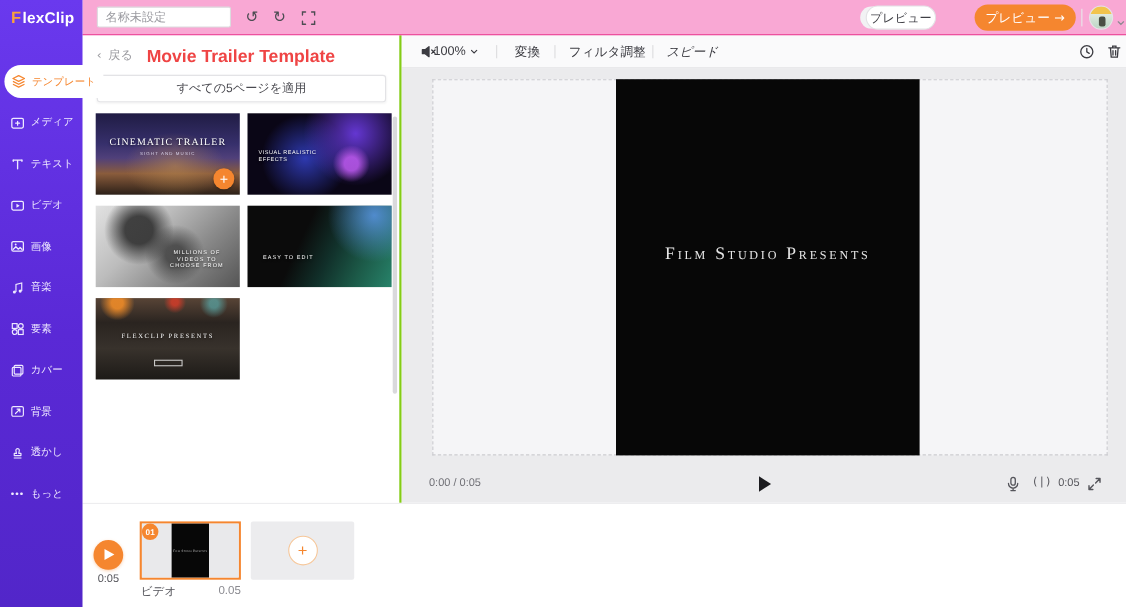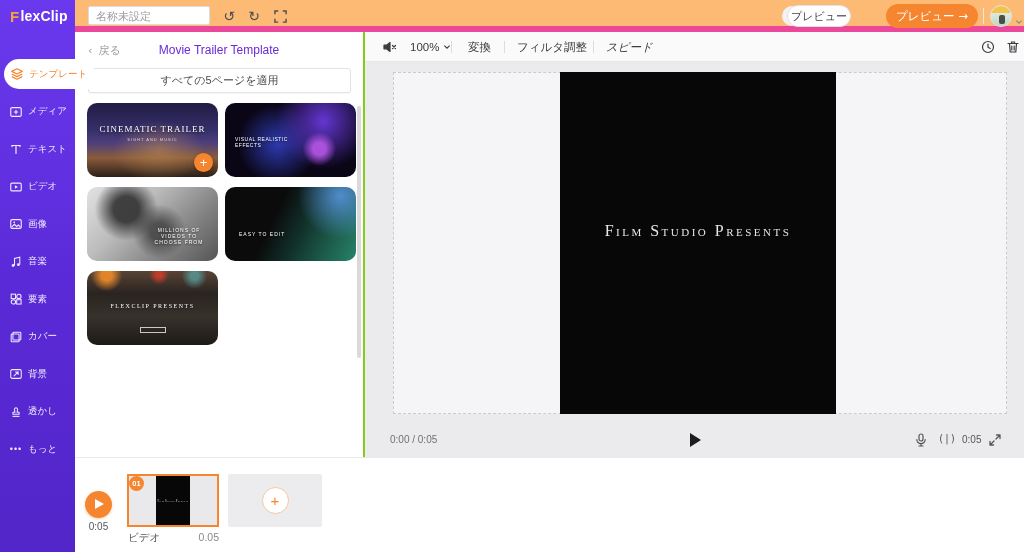--- a/index.html
+++ b/index.html
@@ -16,22 +16,22 @@
   .nav { position:absolute; left:0; top:59px; width:94px; }
   .nav-item { position:relative; height:30px; margin-bottom:7.5px; display:flex; align-items:center;
               padding-left:9px; cursor:pointer; color:#efeaff; }
   .nav-item .nav-label { font-size:9.5px; margin-left:5px; white-space:nowrap; }
   .nav-item svg { width:14px; height:14px; flex:none; }
   .nav-item.active { background:#fff; margin-left:4px; padding-left:6px;
                      border-radius:15px 0 0 15px; color:#f5862f; }
   .nav-more-dots { font-size:9px; letter-spacing:1px; color:#efeaff; width:14px; text-align:center; }
 
   
-  .header { position:absolute; left:75px; top:0; width:949px; height:32px; background:#fdba74;
-            border-bottom:6px solid #ec4899; z-index:4; }
+  .header { position:absolute; left:75px; top:0; width:949px; height:32px; background:#f9a8d4;
+            border-bottom:1px solid #ec4899; z-index:4; }
   .title-input { position:absolute; left:13px; top:6px; width:122px; height:19px;
                  border:1px solid #dcdcde; border-radius:2px; padding:0 7px; font-size:11px; color:#444;
                  font-family:inherit; outline:none; }
   .title-input::placeholder { color:#9a9aa0; }
   .hbtn { position:absolute; top:7px; width:18px; height:18px; display:flex; align-items:center;
           justify-content:center; color:#4c4c52; font-size:14px; cursor:pointer;
           font-family:"DejaVu Sans",sans-serif; }
   .pill { position:absolute; display:flex; align-items:center; justify-content:center;
           border-radius:12px; font-size:11px; cursor:pointer; white-space:nowrap; }
   .pill-saved { left:707px; top:6px; width:58px; height:20px; background:#f2f2f4; color:#bdbdc2; }
@@ -46,29 +46,29 @@
             border:1px solid #e4e4e6; cursor:pointer; overflow:hidden; }
   .avatar::after { content:""; position:absolute; left:8px; top:9px; width:6px; height:9px;
                    background:#4a4f44; border-radius:2px; }
   .chev { width:8px; height:8px; display:inline-block; }
 
   
   .panel { position:absolute; left:75px; top:32px; width:290px; height:425px; background:#fff;
            border-right:2px solid #84cc16; z-index:3; }
   .panel-back { position:absolute; left:13px; top:11px; font-size:11px; color:#9b9ba0; cursor:pointer; }
   .panel-back .bk { font-family:"DejaVu Sans",sans-serif; margin-right:3px; }
-  .panel-title { position:absolute; left:0; right:0; top:11px; text-align:center; font-size:12px;
-                 font-weight:normal; color:#6d28d9; }
+  .panel-title { position:absolute; left:0; right:0; top:11px; text-align:center; font-size:16px;
+                 font-weight:bold; color:#ef4444; }
   .apply-btn { position:absolute; left:13px; top:36px; width:263px; height:25px; background:#fff;
                border:1px solid #e3e3e6; border-radius:3px; font-size:11px; color:#4a4a50;
                display:flex; align-items:center; justify-content:center; cursor:pointer;
                box-shadow:0 1px 2px rgba(0,0,0,.04); }
   .thumb-grid { position:absolute; left:12px; top:71px; width:269px; display:grid;
                 grid-template-columns:131px 131px; grid-auto-rows:74px; gap:10px 7px; }
-  .thumb { position:relative; border-radius:10px; overflow:hidden; cursor:pointer; }
+  .thumb { position:relative; border-radius:0; overflow:hidden; cursor:pointer; }
   .thumb .t-title { position:absolute; color:#fff; font-family:"Liberation Serif","DejaVu Serif",serif;
                     letter-spacing:1px; text-shadow:0 1px 2px rgba(0,0,0,.6); }
   .thumb1 { background:
       radial-gradient(ellipse at 55% 65%, rgba(190,140,80,.55), transparent 45%),
       linear-gradient(180deg,#201c44 0%,#37306c 38%,#50407a 55%,#8a5c3c 74%,#2c2018 100%); }
   .thumb1 .t-title { left:0; right:0; top:21px; text-align:center; font-size:9px; }
   .thumb1 .t-sub { position:absolute; left:0; right:0; top:34px; text-align:center; font-size:4px;
                    color:#d8d2e8; letter-spacing:1px; }
   .thumb-add-badge { position:absolute; right:5px; bottom:5px; width:19px; height:19px; border-radius:50%;
                      background:#f5862f; color:#fff; display:flex; align-items:center; justify-content:center;
@@ -324,21 +324,21 @@
   </div>
 
   <div class="canvas">
     <div class="ctoolbar">
       <div class="ct-icon" style="left:17px;">
         <svg viewBox="0 0 16 16" fill="none" stroke="#3c3c42" stroke-width="1.2" stroke-linecap="round" stroke-linejoin="round">
             <path d="M2 6.2h2.5L8 3.5v9L4.5 9.8H2z" fill="#3c3c42"></path>
             <path d="M10.5 6.5l3 3 M13.5 6.5l-3 3"></path>
           </svg>
       </div>
-      <div class="ct-item" style="left:29px;margin-left:16px;">
+      <div class="ct-item" style="left:29px;">
         <span>100%</span>
         <svg class="chev" style="margin-left:4px;" viewBox="0 0 10 10" fill="none" stroke="#3c3c42" stroke-width="1.3" stroke-linecap="round">
             <path d="M2 3.5l3 3 3-3"></path>
           </svg>
       </div>
       <div class="ct-div" style="left:86px;"></div>
       <div class="ct-item" style="left:103px;">
           <span>変換</span>
         </div>
       <div class="ct-div" style="left:139px;"></div>

